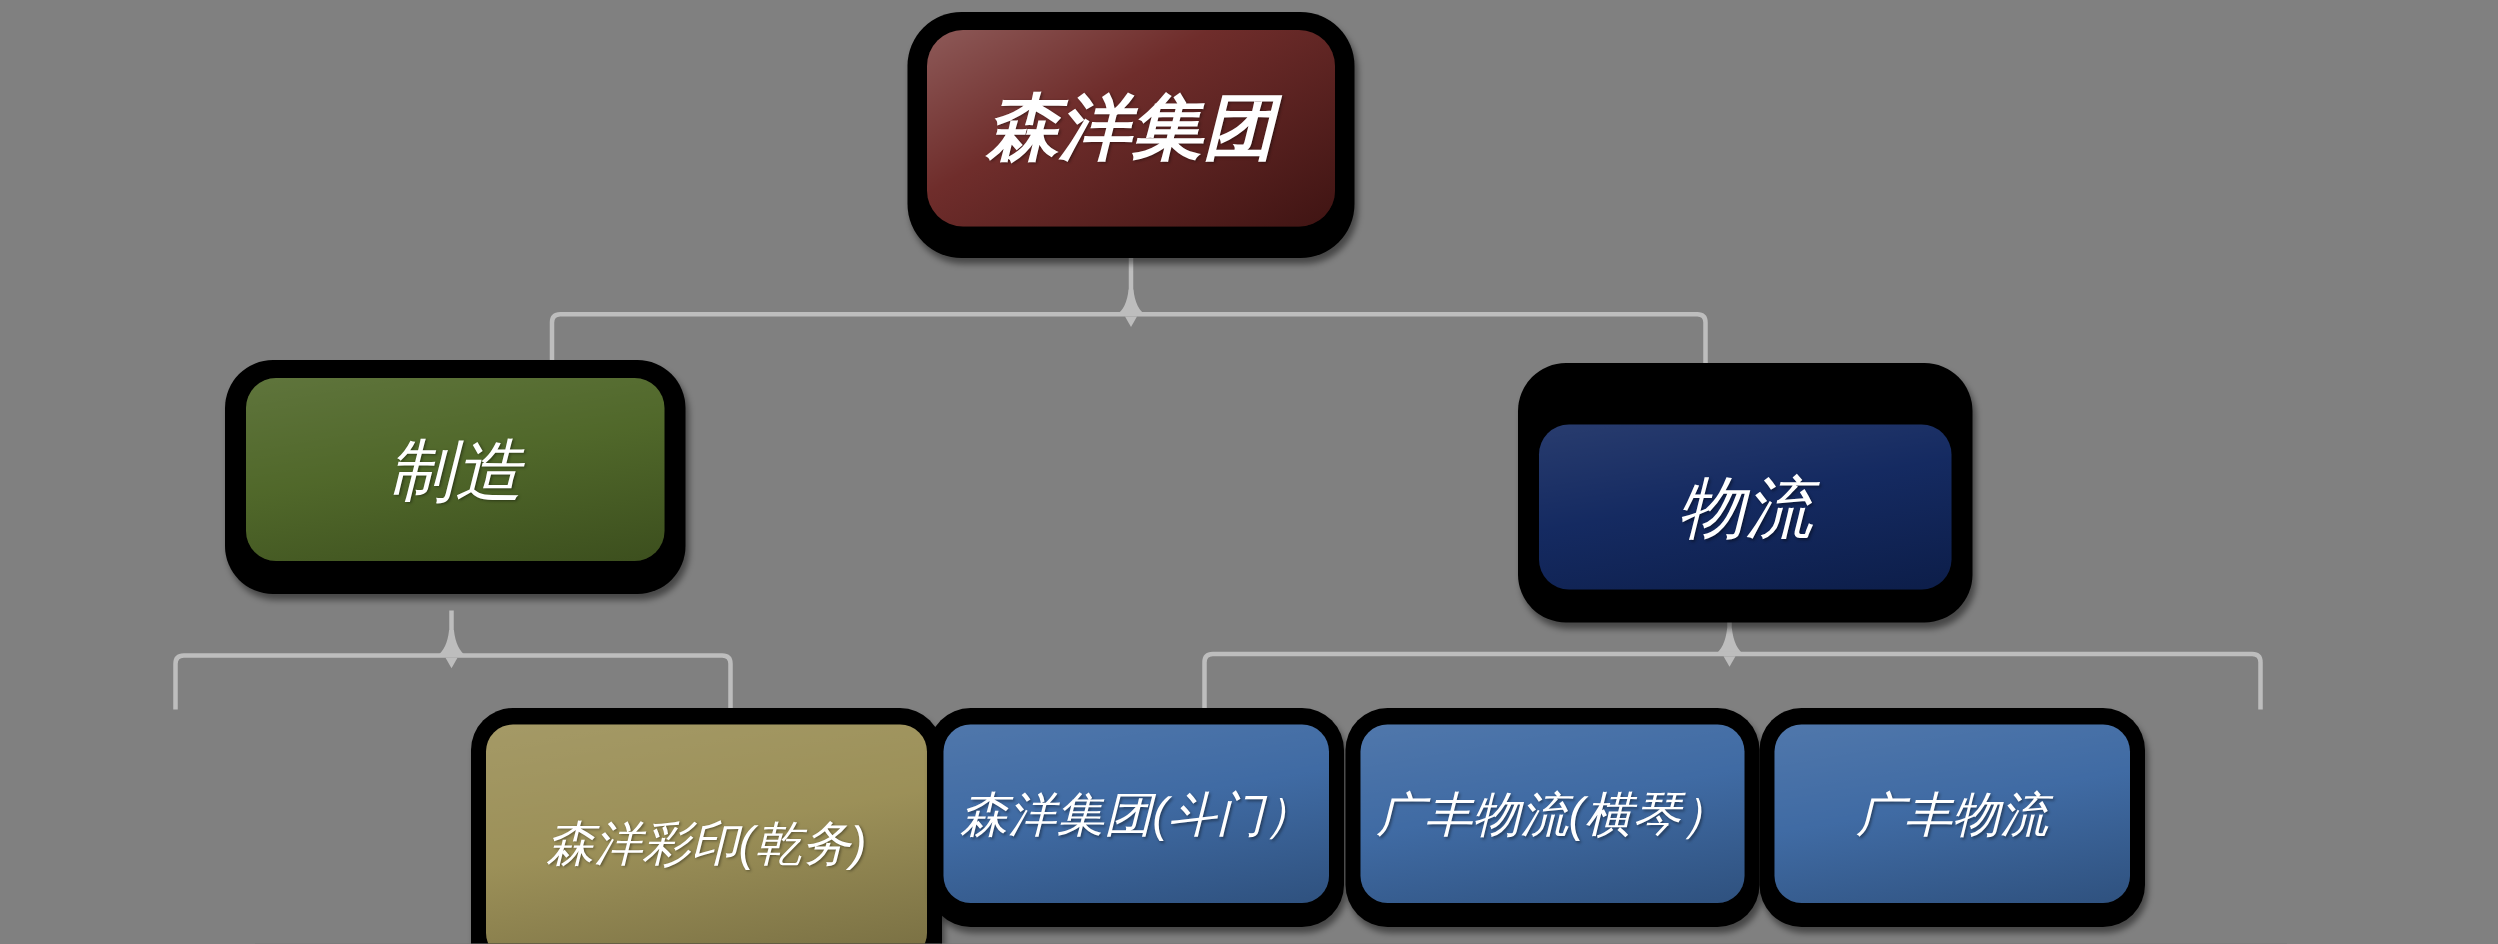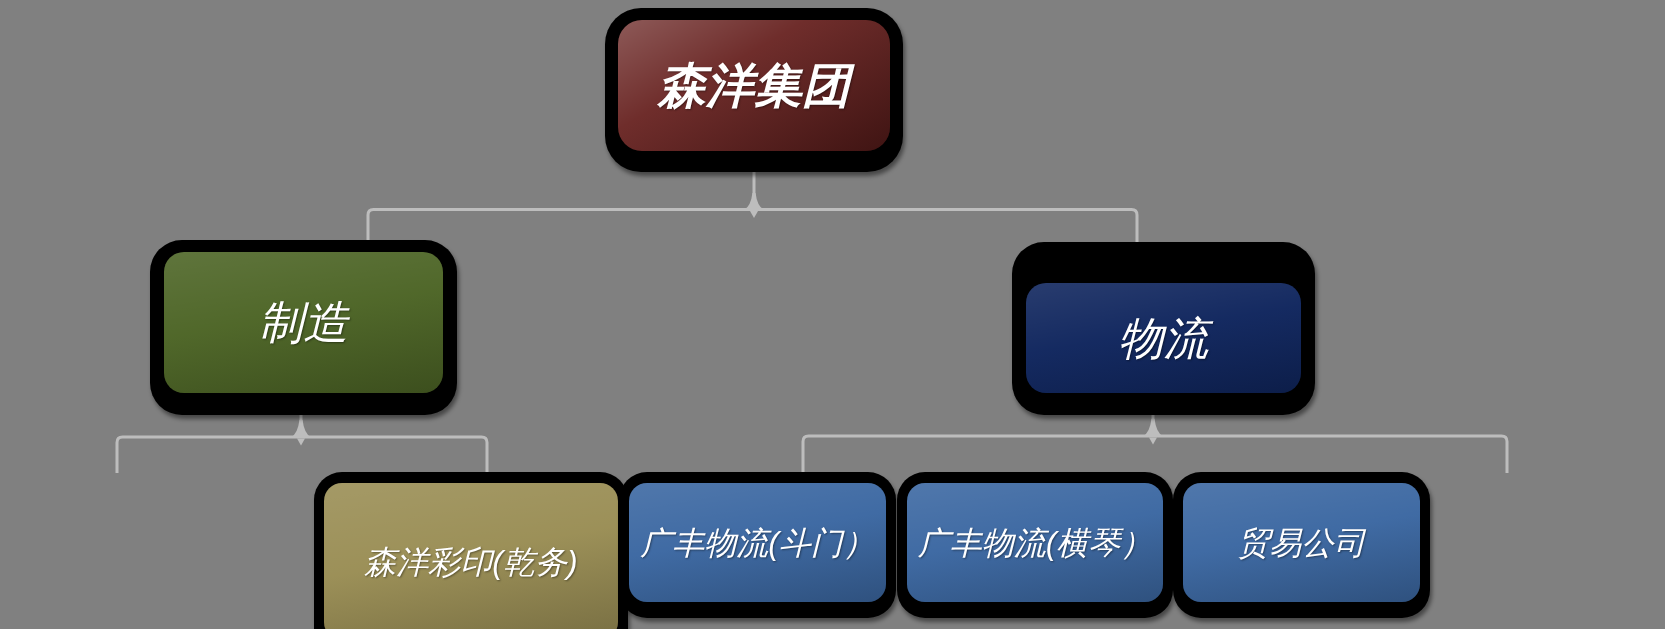--- a/index.html
+++ b/index.html
@@ -79,51 +79,51 @@
 
     <path class="line" d="M803 473 L803 441.5 Q803 436 808.5 436 L1501.5 436 Q1507 436 1507 441.5 L1507 473"></path>
   </svg>
 
   <div class="node root" style="left:605px;top:8px;width:298px;height:164px;">
     <div class="fill" style="background-color: rgb(102, 32, 30);">
       <span class="label">森洋集团</span>
     </div>
   </div>
 
-  <div class="node lvl2" style="left:150px;top:240px;width:307px;height:175px;">
+  <div class="node lvl2" style="left:150px;top:240px;width:307px;height:156px;">
     <div class="fill" style="background-color: rgb(77, 101, 38);">
       <span class="label">制造</span>
     </div>
   </div>
 
   <div class="node lvl2" style="left:1012px;top:242px;width:303px;height:173px;">
     <div class="fill" style="background-color: rgb(16, 38, 94); margin-top: 29px;">
       <span class="label">物流</span>
     </div>
   </div>
 
 
   <div class="node lvl3" style="left:314px;top:472px;width:277px;height:184px;padding-left:37px;">
     <div class="fill" style="background-color: rgb(154, 142, 85);">
       <span class="label">森洋彩印(乾务)</span>
     </div>
   </div>
 
   <div class="node lvl3" style="left:619px;top:472px;width:277px;height:146px;">
     <div class="fill" style="background-color: rgb(60, 104, 162);">
-      <span class="label">广丰物流(斗门）</span>
+      <span class="label">森洋集团(斗门）</span>
     </div>
   </div>
 
   <div class="node lvl3" style="left:897px;top:472px;width:276px;height:146px;">
     <div class="fill" style="background-color: rgb(60, 104, 162); align-items: center;">
       <span class="label">广丰物流(横琴）</span>
     </div>
   </div>
 
   <div class="node lvl3" style="left:1173px;top:472px;width:257px;height:146px;">
     <div class="fill" style="background-color: rgb(60, 104, 162);">
-      <span class="label">贸易公司</span>
+      <span class="label">广丰物流</span>
     </div>
   </div>
 
 
 </div>
 
 </body></html>

